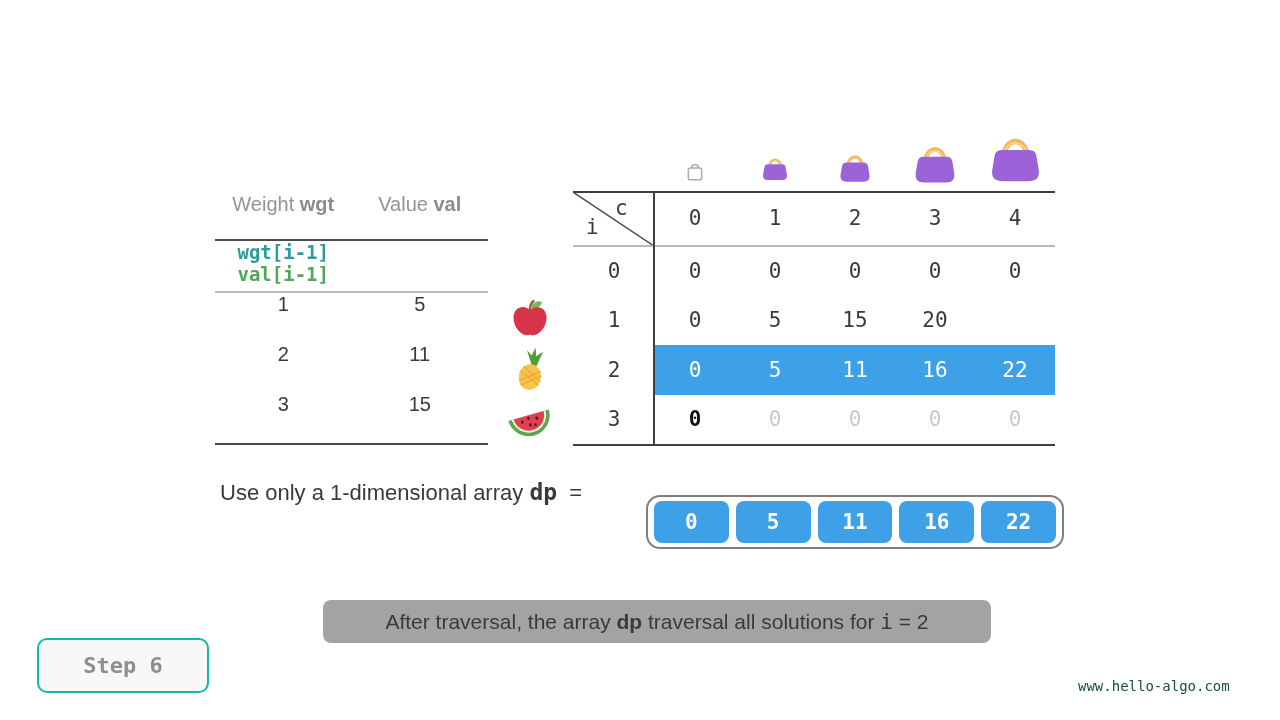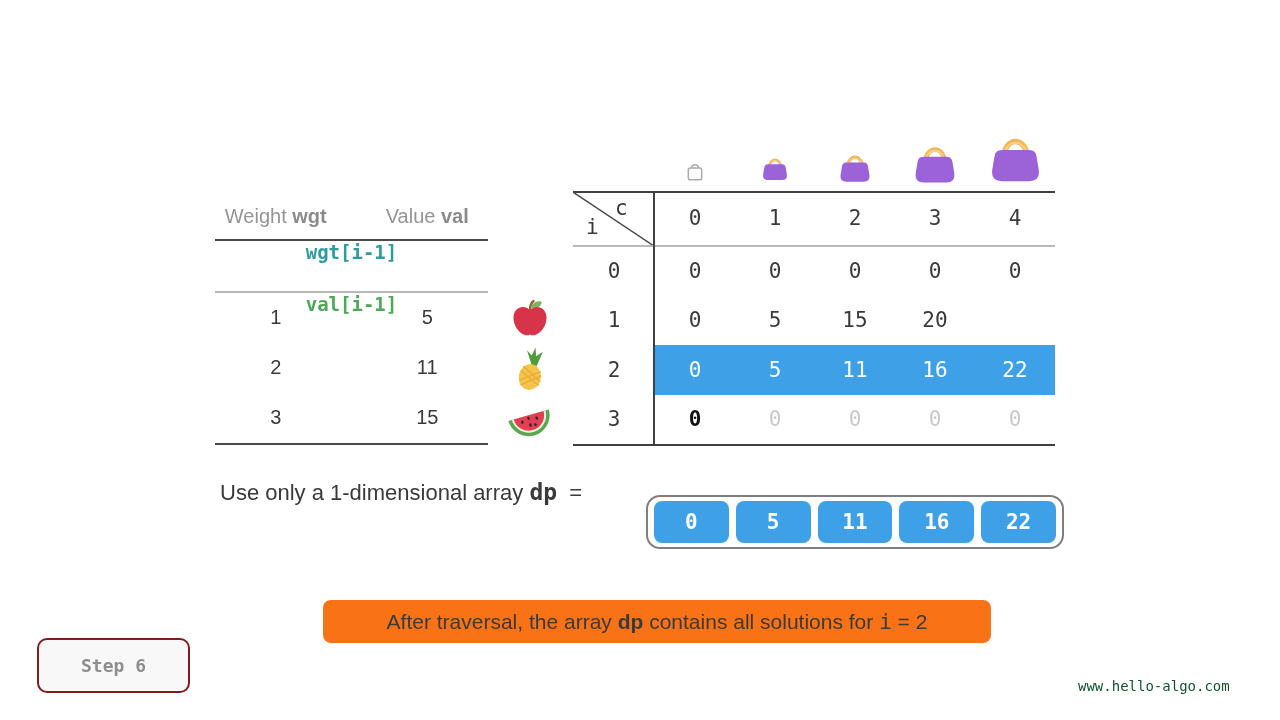--- a/index.html
+++ b/index.html
@@ -4,21 +4,21 @@
 <style>
   html,body{margin:0;padding:0;}
   body{
     width:1280px;height:720px;position:relative;background:#ffffff;
     font-family:"Liberation Sans", sans-serif;color:#3a3a3a;overflow:hidden;
   }
   .mono{font-family:"DejaVu Sans Mono", monospace;}
 
   
   .items-table{left:215px;top:193px;width:273px;position:absolute;}
-  .it-row{display:flex;align-items:center;gap:30px;}
+  .it-row{display:flex;}
   .it-cell{width:50%;text-align:center;white-space:pre;}
   .it-header{height:46px;color:#949494;font-size:20px;}
   .it-header b{color:#8b8b8b;}
   .rule{width:100%;}
   .rule.dark{height:2px;background:#4a4a4a;}
   .rule.light{height:1.5px;background:#b9b9b9;}
   .it-formula{height:50px;font-size:19px;font-weight:bold;flex-direction:column;}
   .it-formula .mono{font-weight:bold;}
   .teal{color:#2b9d9f;}
   .green{color:#4fa85a;}
@@ -52,29 +52,29 @@
   
   .arr-label{left:220px;top:479px;position:absolute;font-size:22px;white-space:pre;}
   .arr-label b.mono{font-size:23px;}
   .arr-box{left:646px;top:495px;width:418px;height:54px;position:absolute;
     border:2px solid #7f7f7f;border-radius:14px;box-sizing:border-box;background:#fff;
     display:flex;align-items:center;justify-content:center;gap:7px;padding:0 6px;}
   .arr-cell{flex:1;height:42px;border-radius:8px;background:#3ea1e8;color:#fff;
     display:flex;align-items:center;justify-content:center;font-size:21px;font-weight:bold;}
 
   
-  .caption{left:323px;top:600px;width:668px;height:43px;position:absolute;background:#f97316;
+  .caption{left:323px;top:600px;width:668px;height:43px;position:absolute;background:#a3a3a3;
     border-radius:8px;display:flex;align-items:center;justify-content:center;font-size:21px;white-space:pre;}
   .caption .mono{font-size:21px;}
 
   
-  .step-btn{left:37px;top:638px;width:153px;height:55px;position:absolute;background:#f8f8f8;
-    border:2px solid #7f1d1d;border-radius:10px;box-sizing:border-box;
+  .step-btn{left:37px;top:638px;width:172px;height:55px;position:absolute;background:#f8f8f8;
+    border:2px solid #14b8a6;border-radius:10px;box-sizing:border-box;
     display:flex;align-items:center;justify-content:center;
-    font-family:"DejaVu Sans Mono",monospace;font-weight:bold;font-size:18px;color:#8e8e8e;cursor:pointer;}
+    font-family:"DejaVu Sans Mono",monospace;font-weight:bold;font-size:22px;color:#8e8e8e;cursor:pointer;}
   .watermark{left:1078px;top:678px;position:absolute;font-family:"DejaVu Sans Mono",monospace;
     font-size:14px;color:#14532d;}
 </style>
 </head>
 <body>
 
 <svg width="0" height="0" style="position:absolute" aria-hidden="true">
   <defs>
     <symbol id="sym-bag" viewBox="0 0 60 58">
       <path d="M17 32 C 17 6, 43 6, 43 32" fill="none" stroke="#F3B65C" stroke-width="6" stroke-linecap="round"></path>
@@ -234,17 +234,17 @@
 <div class="arr-label"><span>Use only a 1-dimensional array </span><b class="mono">dp</b><span>  =</span></div>
 <div class="arr-box">
   <div class="arr-cell mono">0</div>
   <div class="arr-cell mono">5</div>
   <div class="arr-cell mono">11</div>
   <div class="arr-cell mono">16</div>
   <div class="arr-cell mono">22</div>
 </div>
 
 <div class="caption">
-  <span>After traversal, the array </span><b>dp</b><span> contains all solutions for </span><span class="mono">i</span><span> = 2</span>
+  <span>After traversal, the array </span><b>dp</b><span> traversal all solutions for </span><span class="mono">i</span><span> = 2</span>
 </div>
 
 <div class="step-btn">Step 6</div>
 <div class="watermark">www.hello-algo.com</div>
 
 </body></html>

